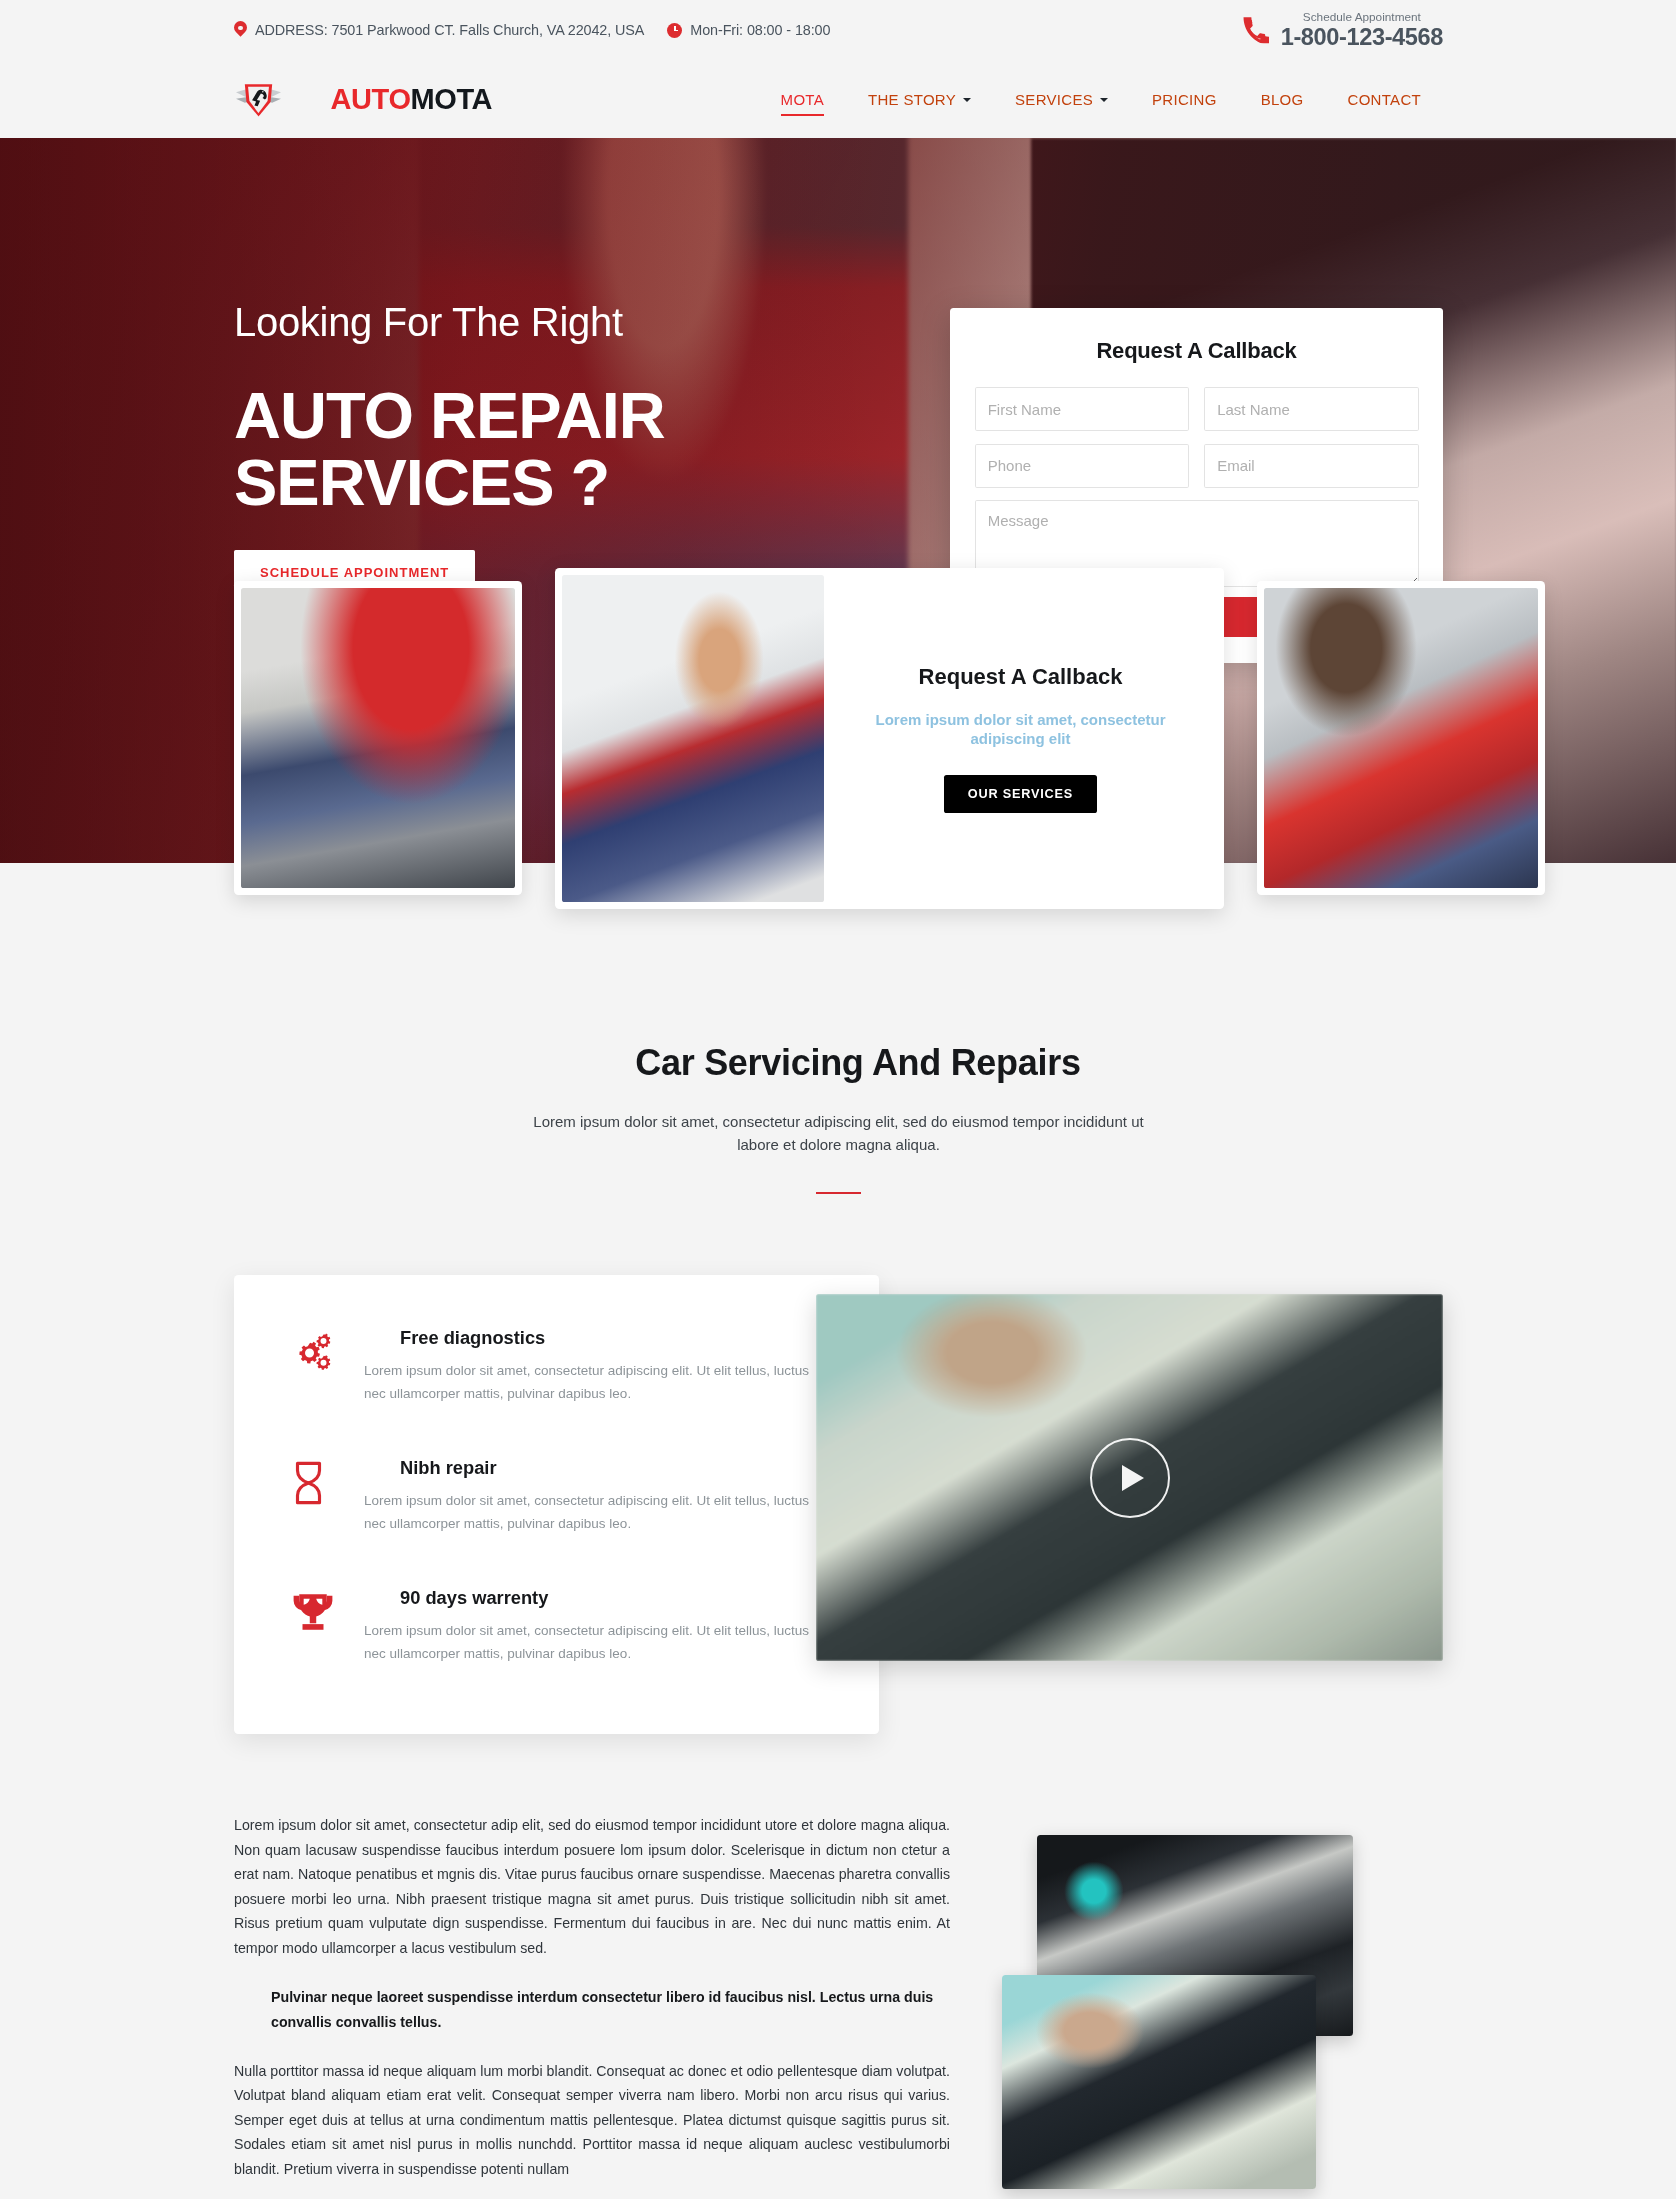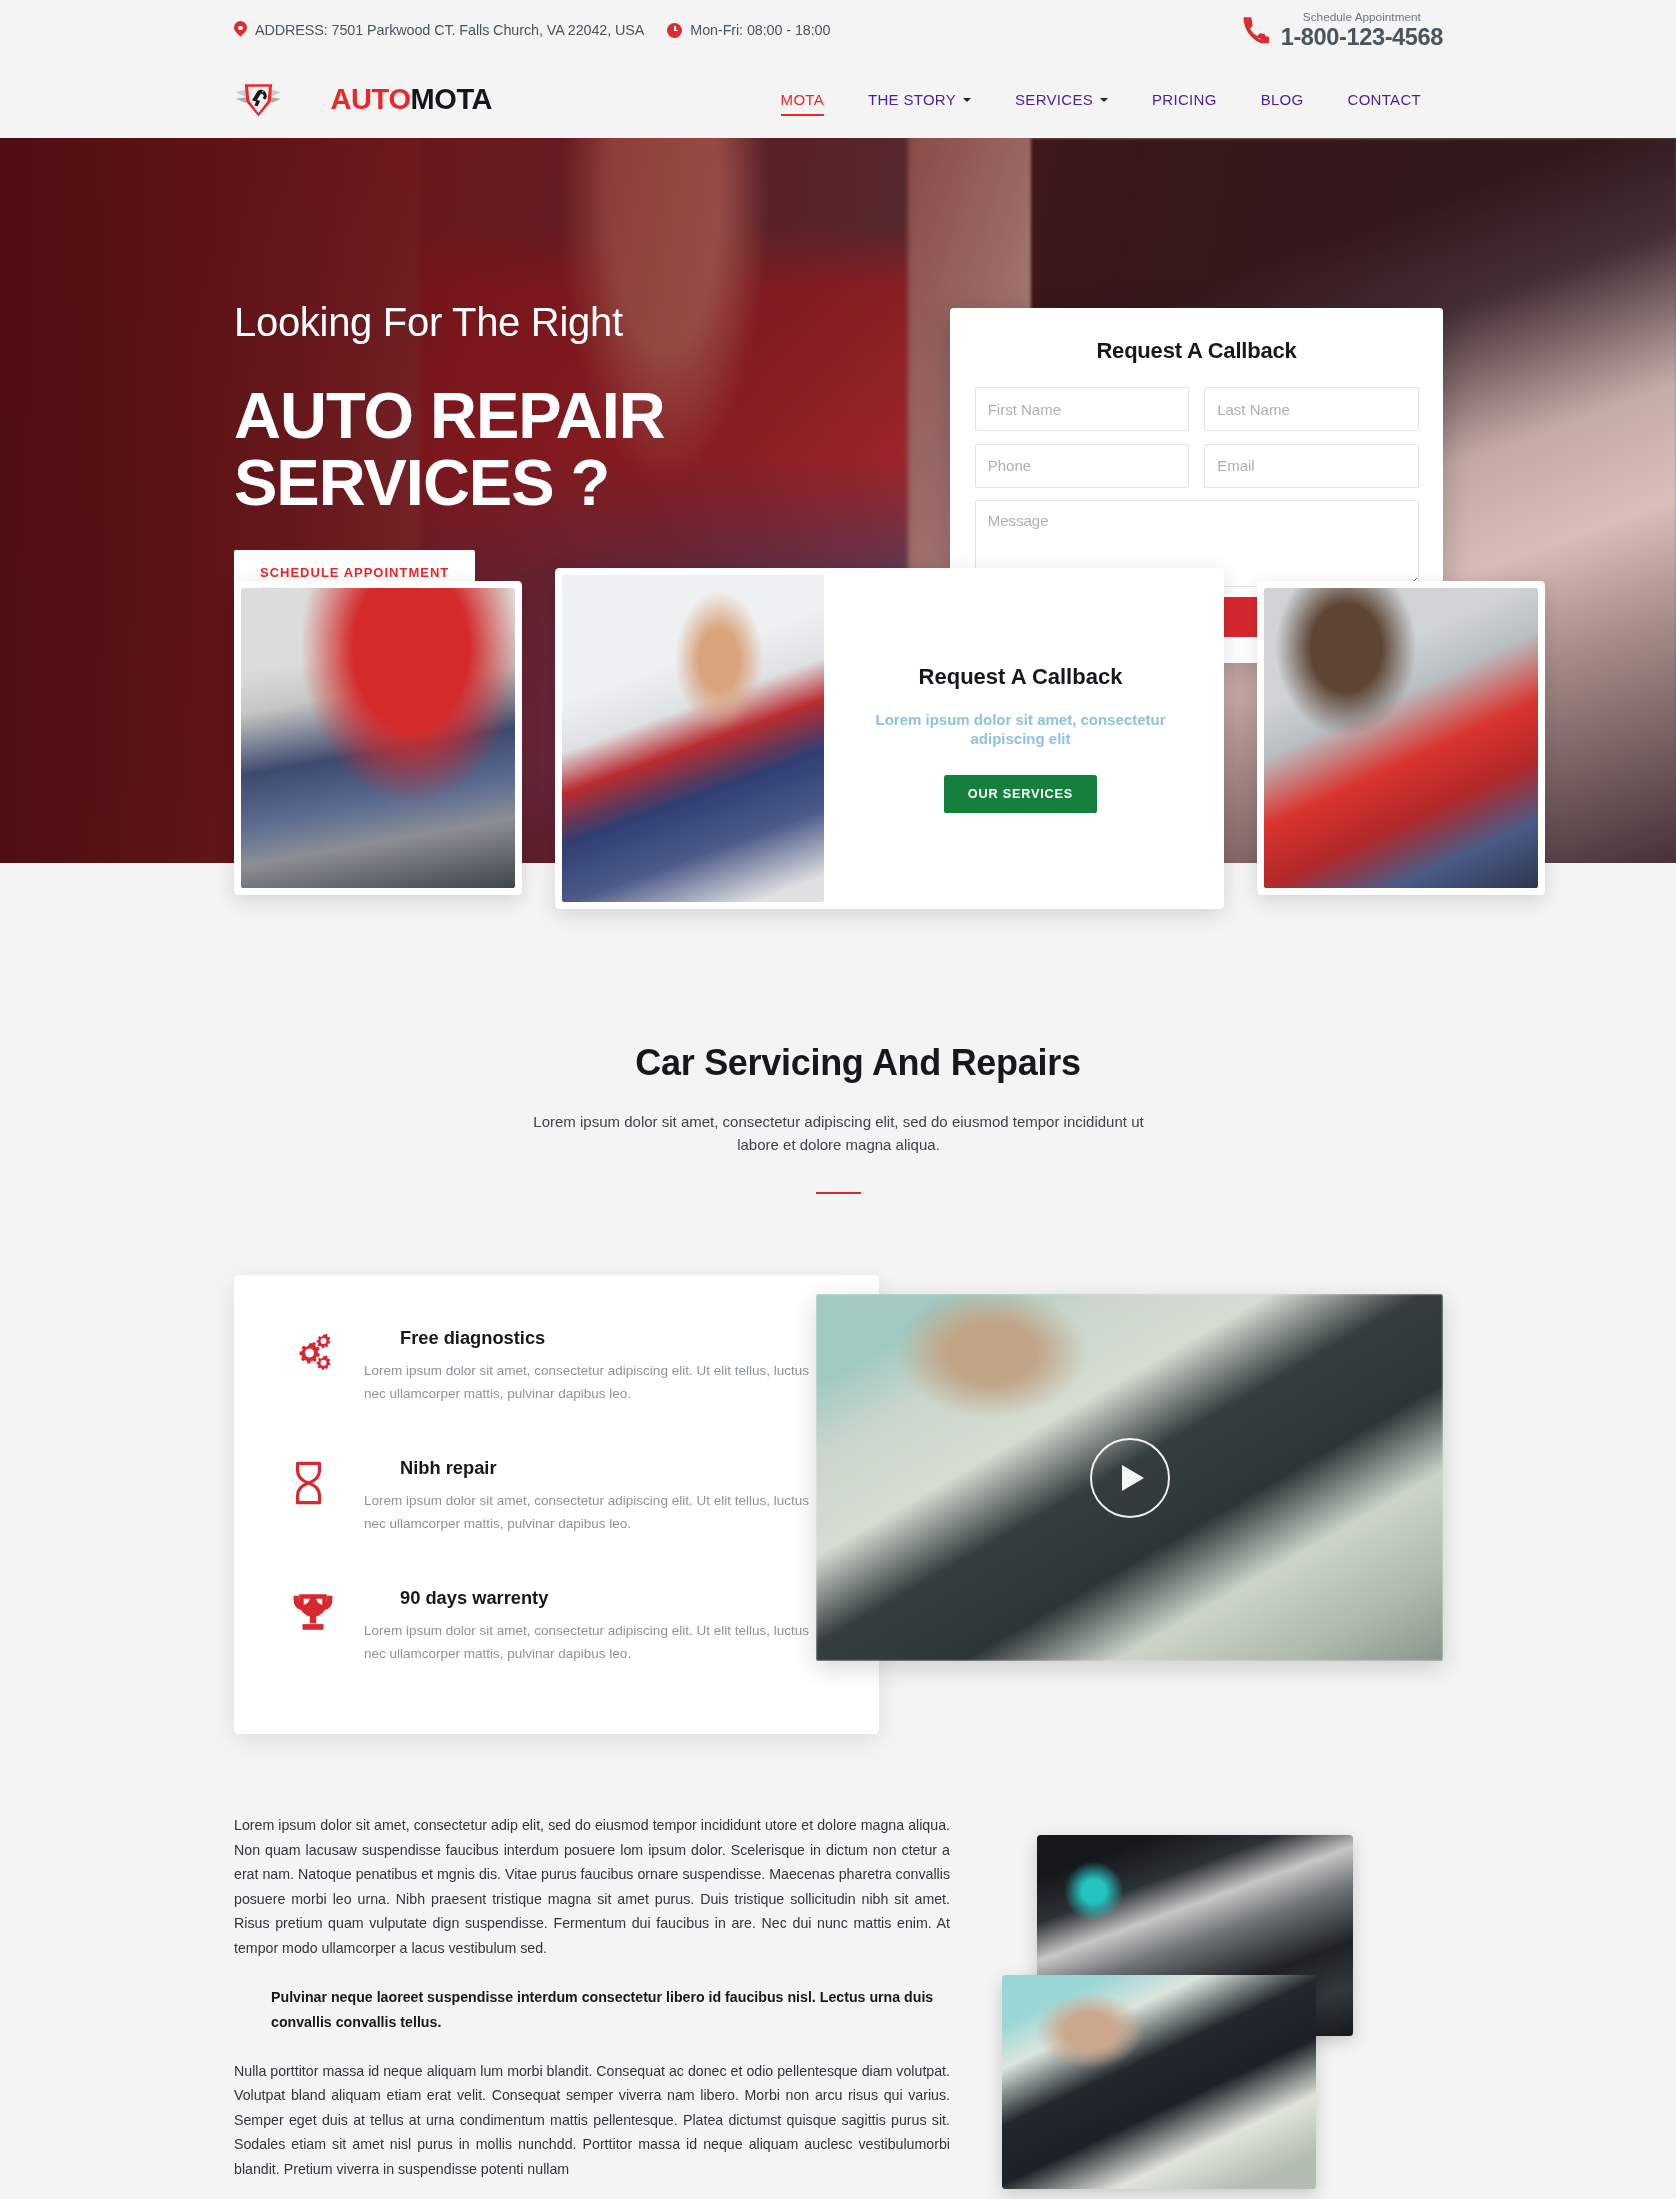--- a/index.html
+++ b/index.html
@@ -68,21 +68,21 @@
   .brand-text { font-size: 29px; font-weight: bold; letter-spacing: -0.4px; }
   .brand-text .b-red { color: #e8282b; margin-left: 44px; }
   .brand-text .b-dark { color: #13181d; }
   .mainnav {
     position: absolute; right: 234px; top: 0; height: 77px;
     display: flex; align-items: center; gap: 0;
   }
   .nav-item {
     position: relative; display: flex; align-items: center; gap: 7px;
     padding: 0 22px; height: 77px;
-    font-size: 15px; font-weight: 500; color: #4c1d95;
+    font-size: 15px; font-weight: 500; color: #c2410c;
     letter-spacing: 0.3px; cursor: pointer; white-space: nowrap;
   }
   .nav-item.active { color: #e8282b; }
   .nav-item.active::after {
     content: ""; position: absolute; left: 22px; right: 22px;
     bottom: 22px; height: 1.7px; background: #e8282b;
   }
   .caret {
     width: 0; height: 0; margin-top: 1.7px;
     border-left: 4.4px solid transparent; border-right: 4.4px solid transparent;
@@ -223,21 +223,21 @@
   .wide-body {
     flex: 1 1 auto; display: flex; flex-direction: column;
     align-items: center; justify-content: center; padding: 0 26px;
   }
   .wide-title { font-size: 22px; font-weight: bold; color: #16181b; margin-bottom: 21px; }
   .wide-sub {
     font-size: 15px; font-weight: bold; color: #8ec2e0;
     text-align: center; line-height: 1.25; margin-bottom: 26px;
   }
   .services-btn {
-    background: #15803d; color: #fff; border: none; border-radius: 2.6px;
+    background: #000000; color: #fff; border: none; border-radius: 2.6px;
     font-size: 12.7px; font-weight: bold; letter-spacing: 0.8px;
     padding: 12.2px 23.6px; cursor: pointer; font-family: "Liberation Sans", sans-serif;
   }
 
   
   .section-head { text-align: center; padding: 133px 0 0; }
   .section-title { font-size: 36px; font-weight: bold; color: #16181b; letter-spacing: -0.3px; padding-left: 39px; }
   .section-desc {
     margin: 26px auto 0; max-width: 646px;
     font-size: 15px; color: #3d4349; line-height: 1.55;

